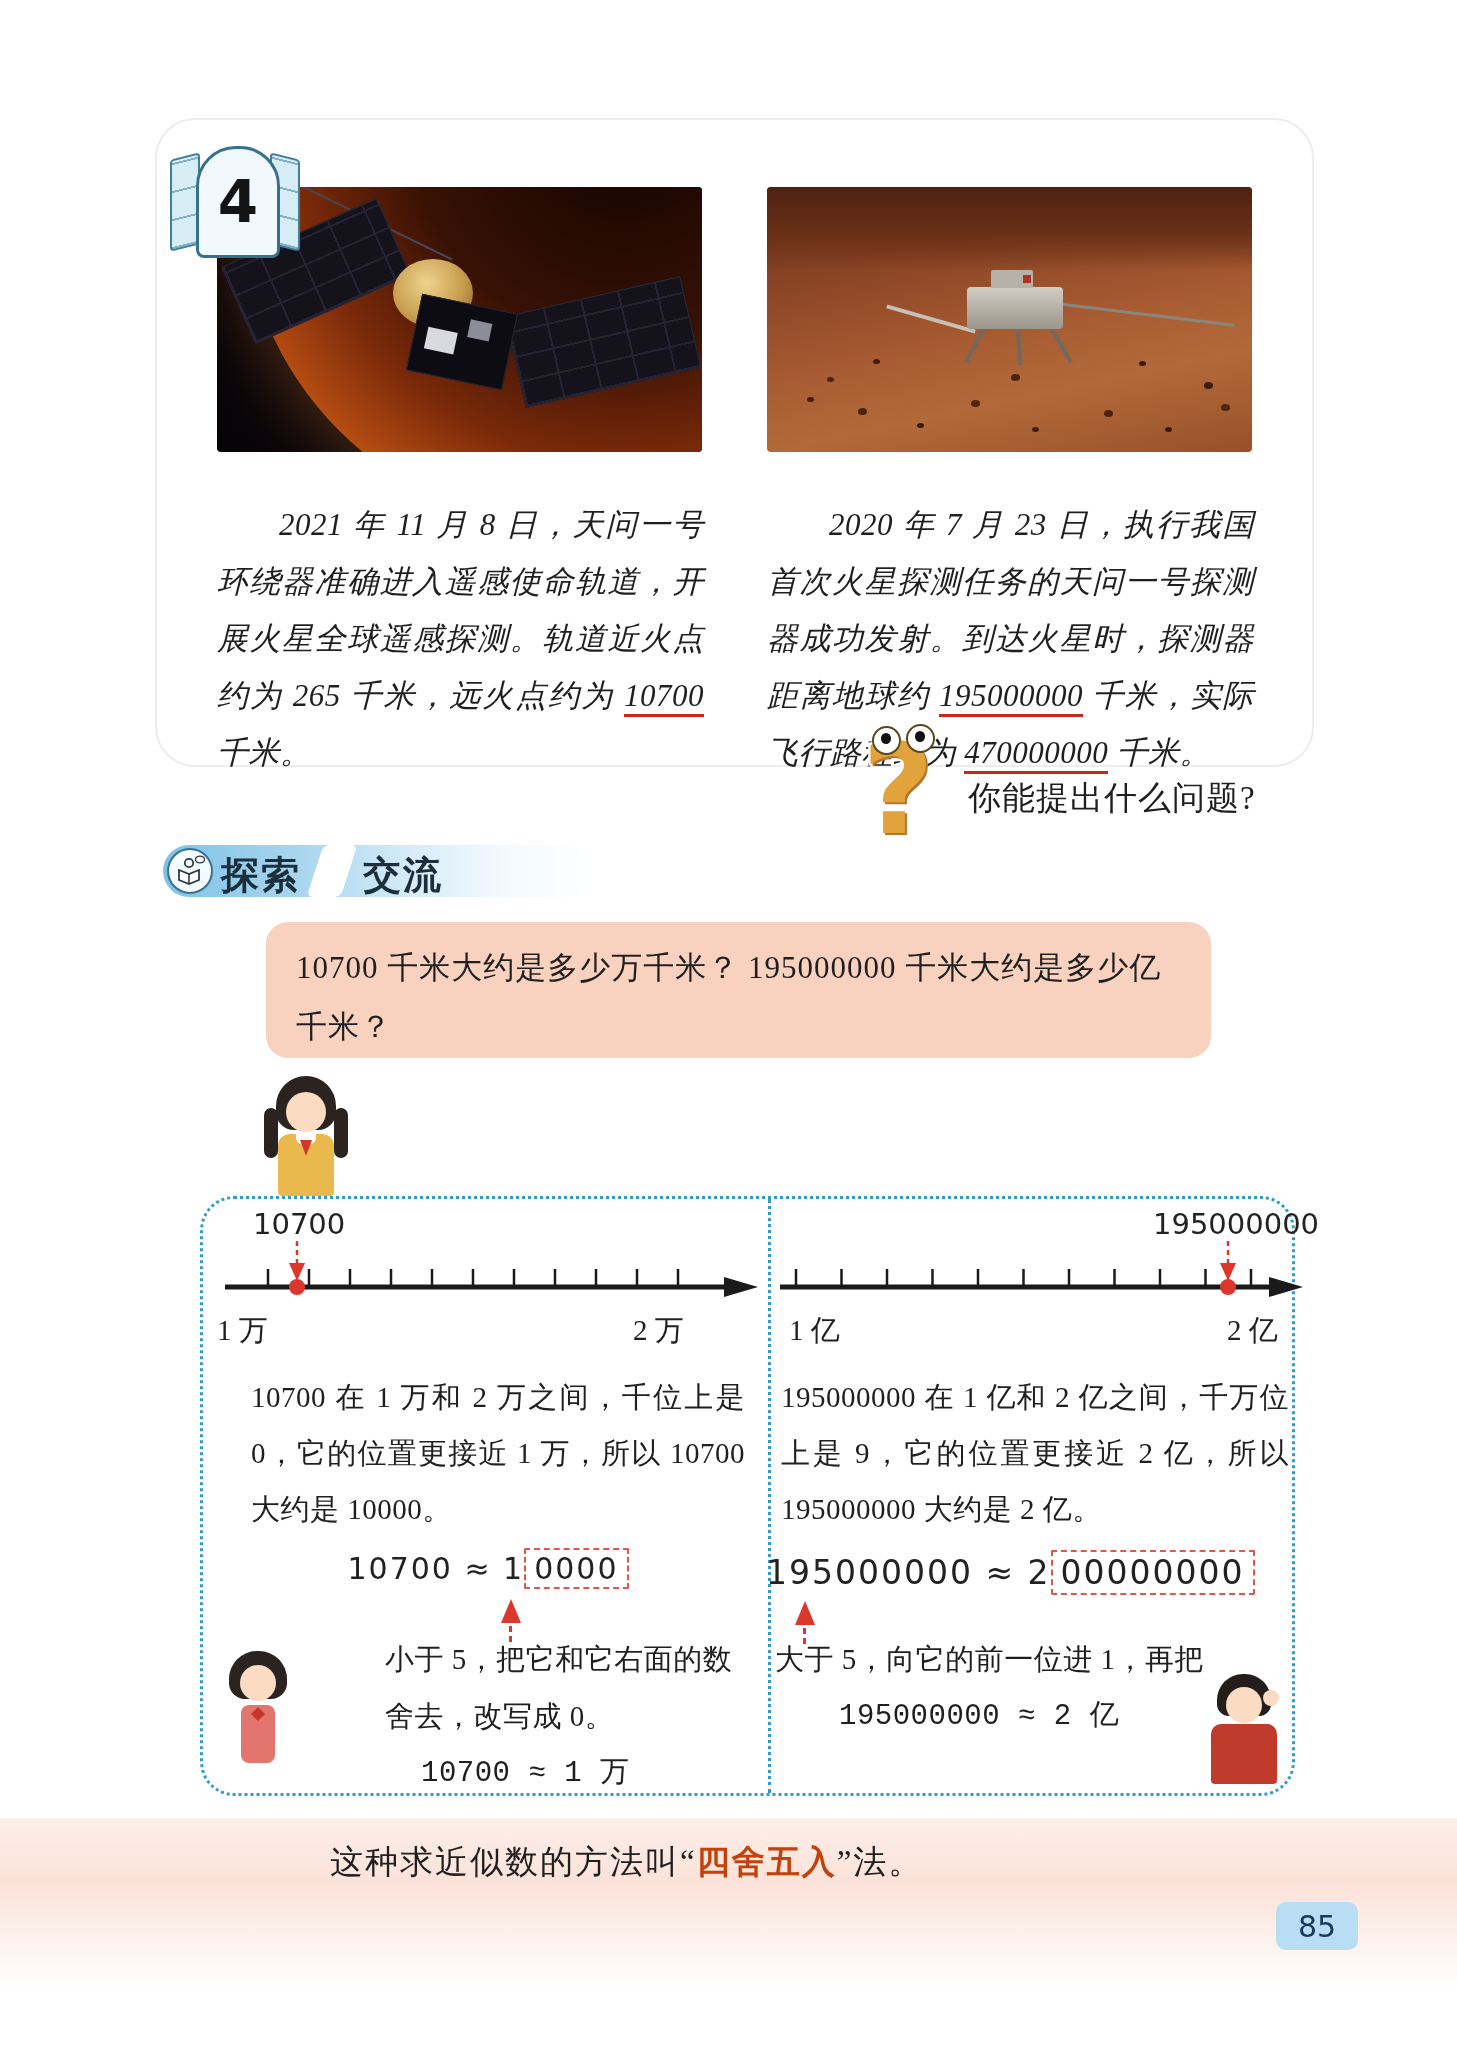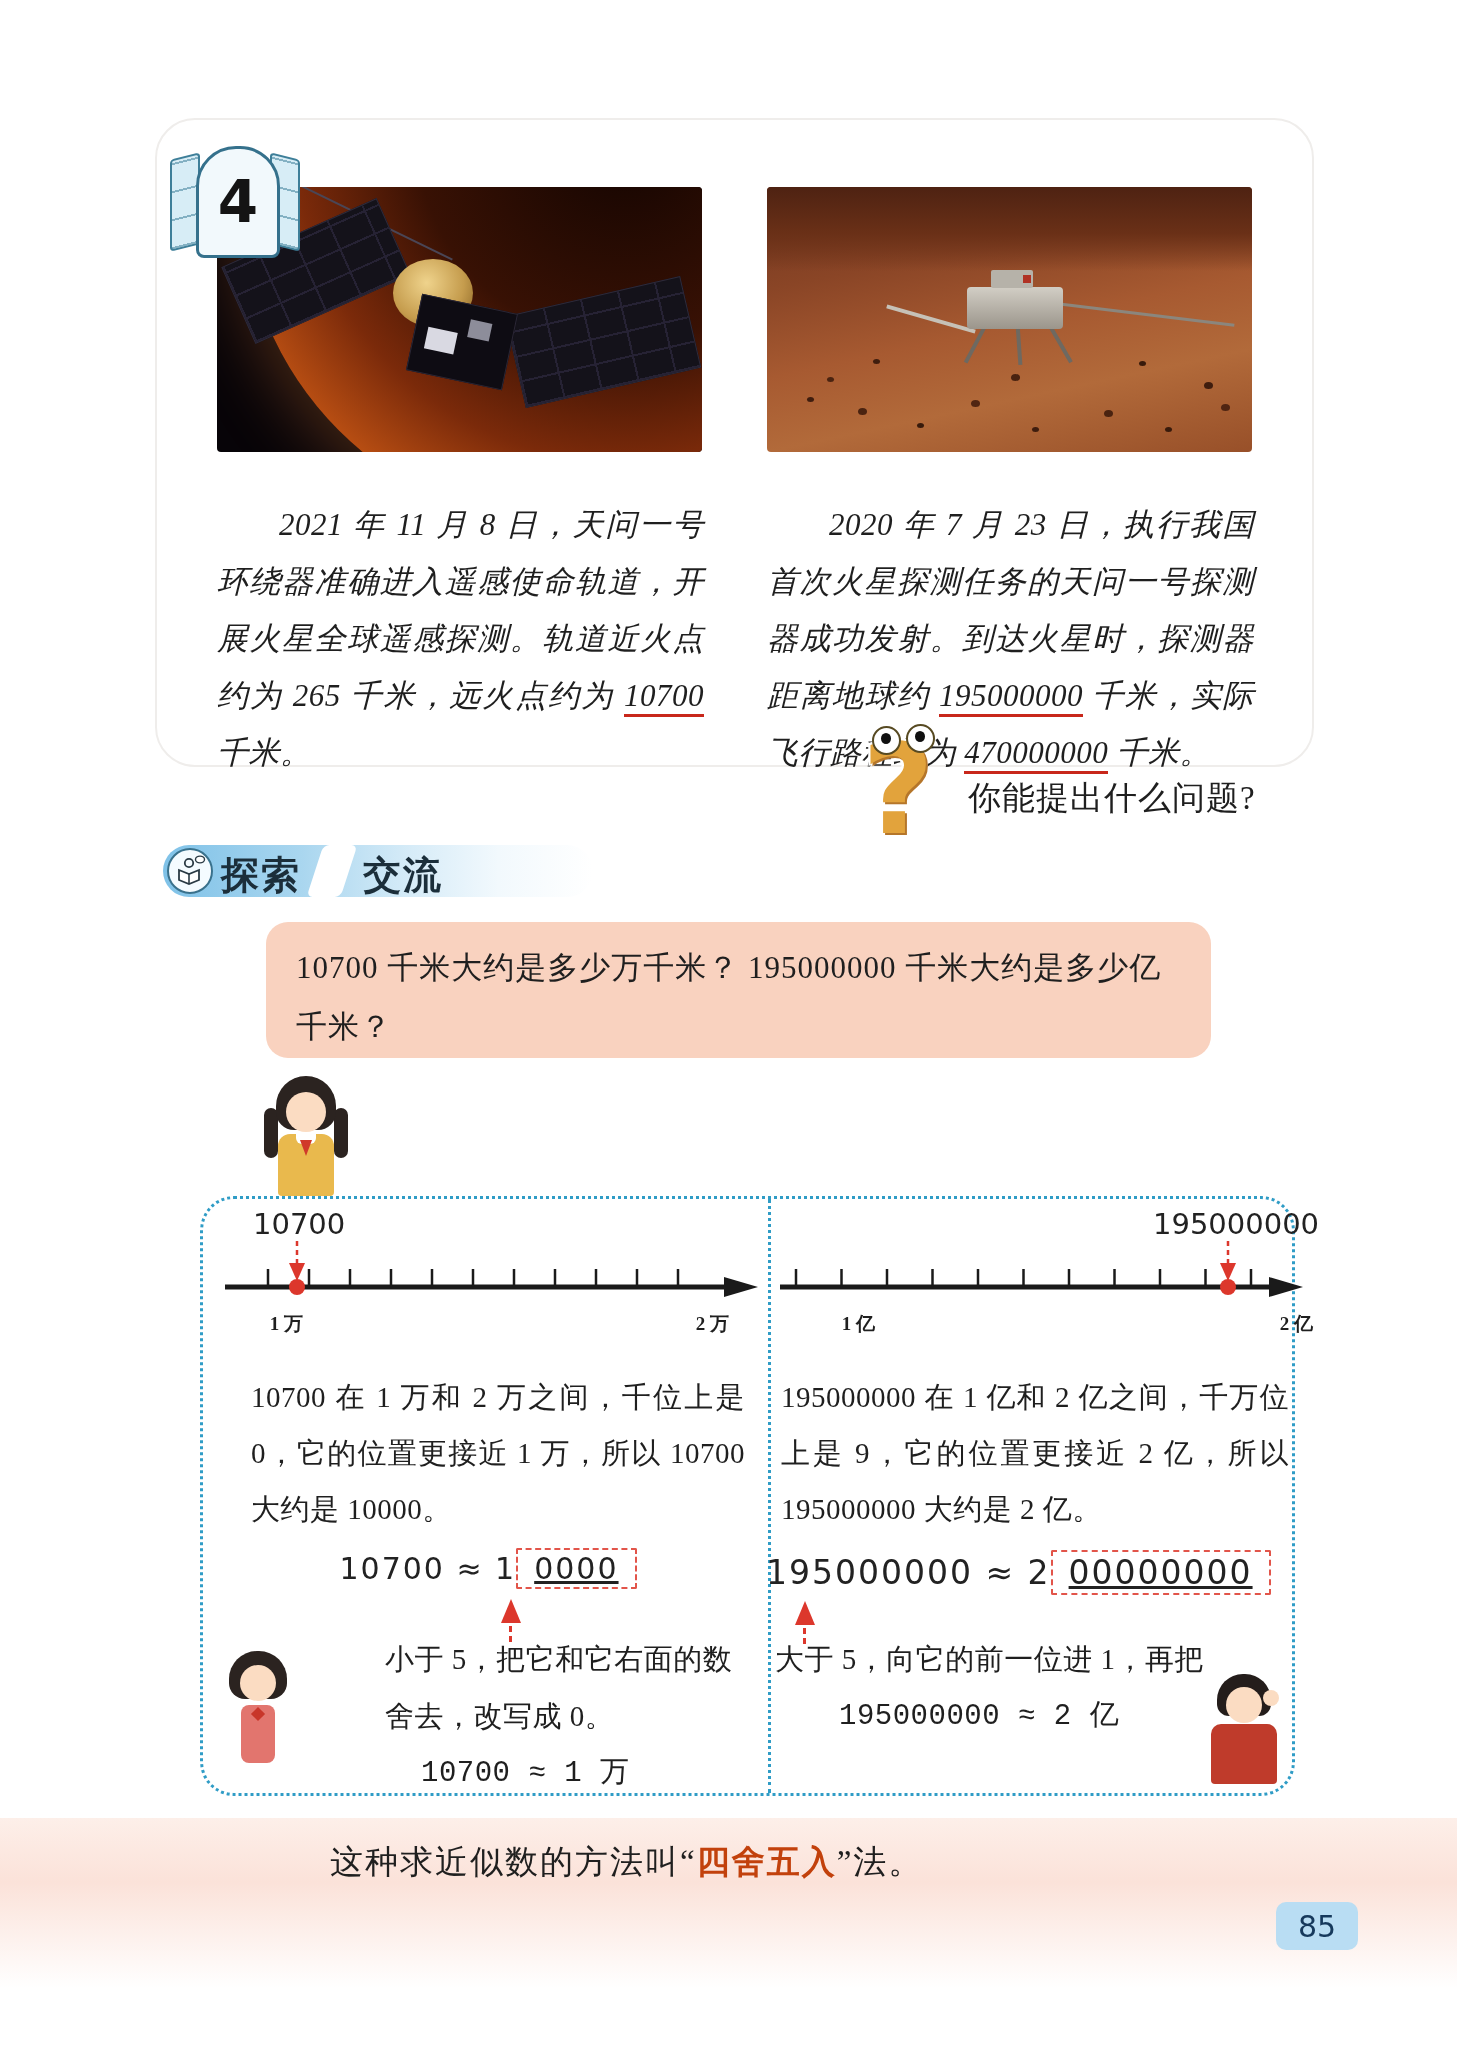--- a/index.html
+++ b/index.html
@@ -138,26 +138,26 @@
   .b-body{position:absolute;left:6px;top:50px;width:66px;height:60px;background:#bf3b2b;
           border-radius:10px 10px 4px 4px;}
   .b-hand{position:absolute;left:58px;top:16px;width:16px;height:16px;background:#fbdcc2;border-radius:50%;}
 
   
   .workbox{position:absolute;left:200px;top:1196px;width:1095px;height:600px;
            border:3px dotted #2f9cc6;border-radius:34px;box-sizing:border-box;}
   .divider{position:absolute;left:565px;top:0;height:100%;border-left:3px dotted #2f9cc6;}
   .nl-label{position:absolute;font-family:"DejaVu Sans","Liberation Sans",sans-serif;
             font-size:29px;color:#222;}
-  .axis-label{position:absolute;font-size:19px;text-align:right;font-weight:bold;}
+  .axis-label{position:absolute;font-size:29px;text-align:left;}
   .nl-svg{position:absolute;}
   .explain{position:absolute;font-size:29px;line-height:56px;text-align:justify;letter-spacing:.5px;}
   .formula{position:absolute;font-family:"DejaVu Sans","Liberation Sans",sans-serif;
            font-size:30px;color:#222;letter-spacing:2px;}
-  .boxed{border:2px dashed #e2554a;padding:1px 16px;border-radius:2px;text-decoration:underline;}
+  .boxed{border:2px dashed #e2554a;padding:1px 8px;border-radius:2px;}
   .up-arrow{position:absolute;width:20px;}
   .up-tri{width:0;height:0;border-left:10px solid transparent;border-right:10px solid transparent;
           border-bottom:24px solid #dc372c;}
   .up-stem{width:0;height:16px;border-left:3px dashed #dc372c;margin:3px 0 0 8px;}
   .rule{position:absolute;font-size:29px;line-height:57px;letter-spacing:.5px;}
   .rule .result{font-family:Liberation Mono, monospace;}
 
   
   .pinkband{position:absolute;left:0;top:1818px;width:1457px;height:170px;
             background:linear-gradient(180deg,#fdefe9 0%,#fbe2d9 38%,rgba(255,255,255,0) 100%);}

